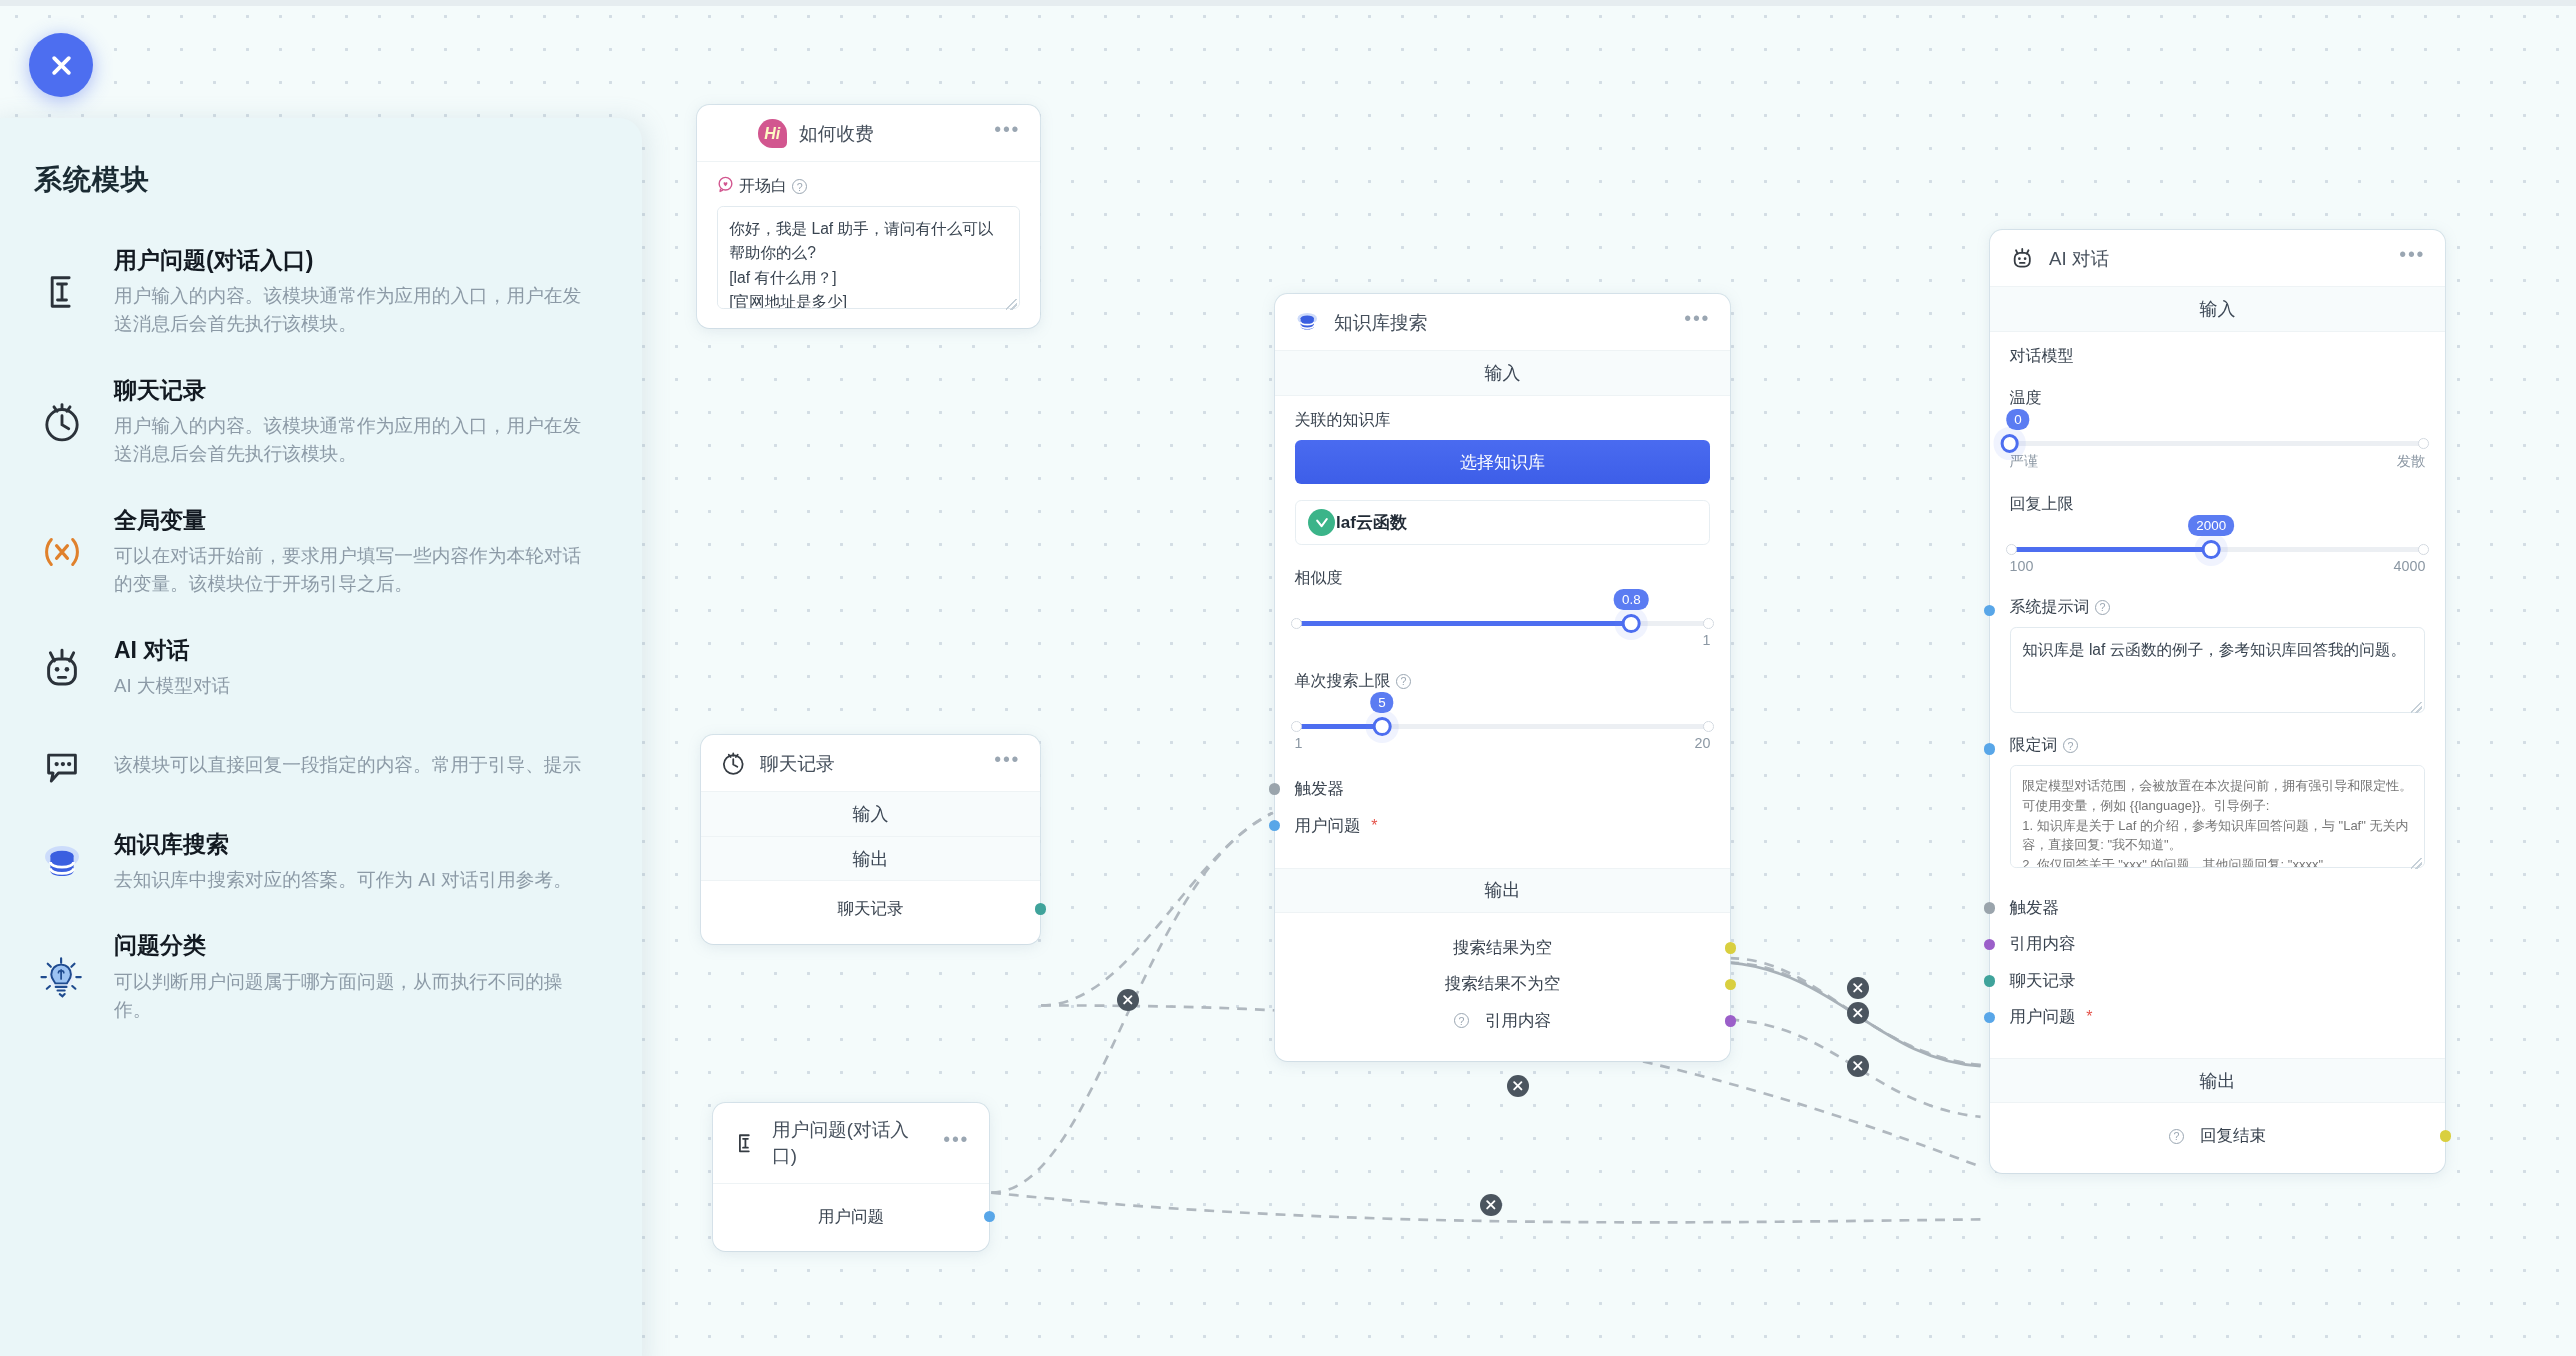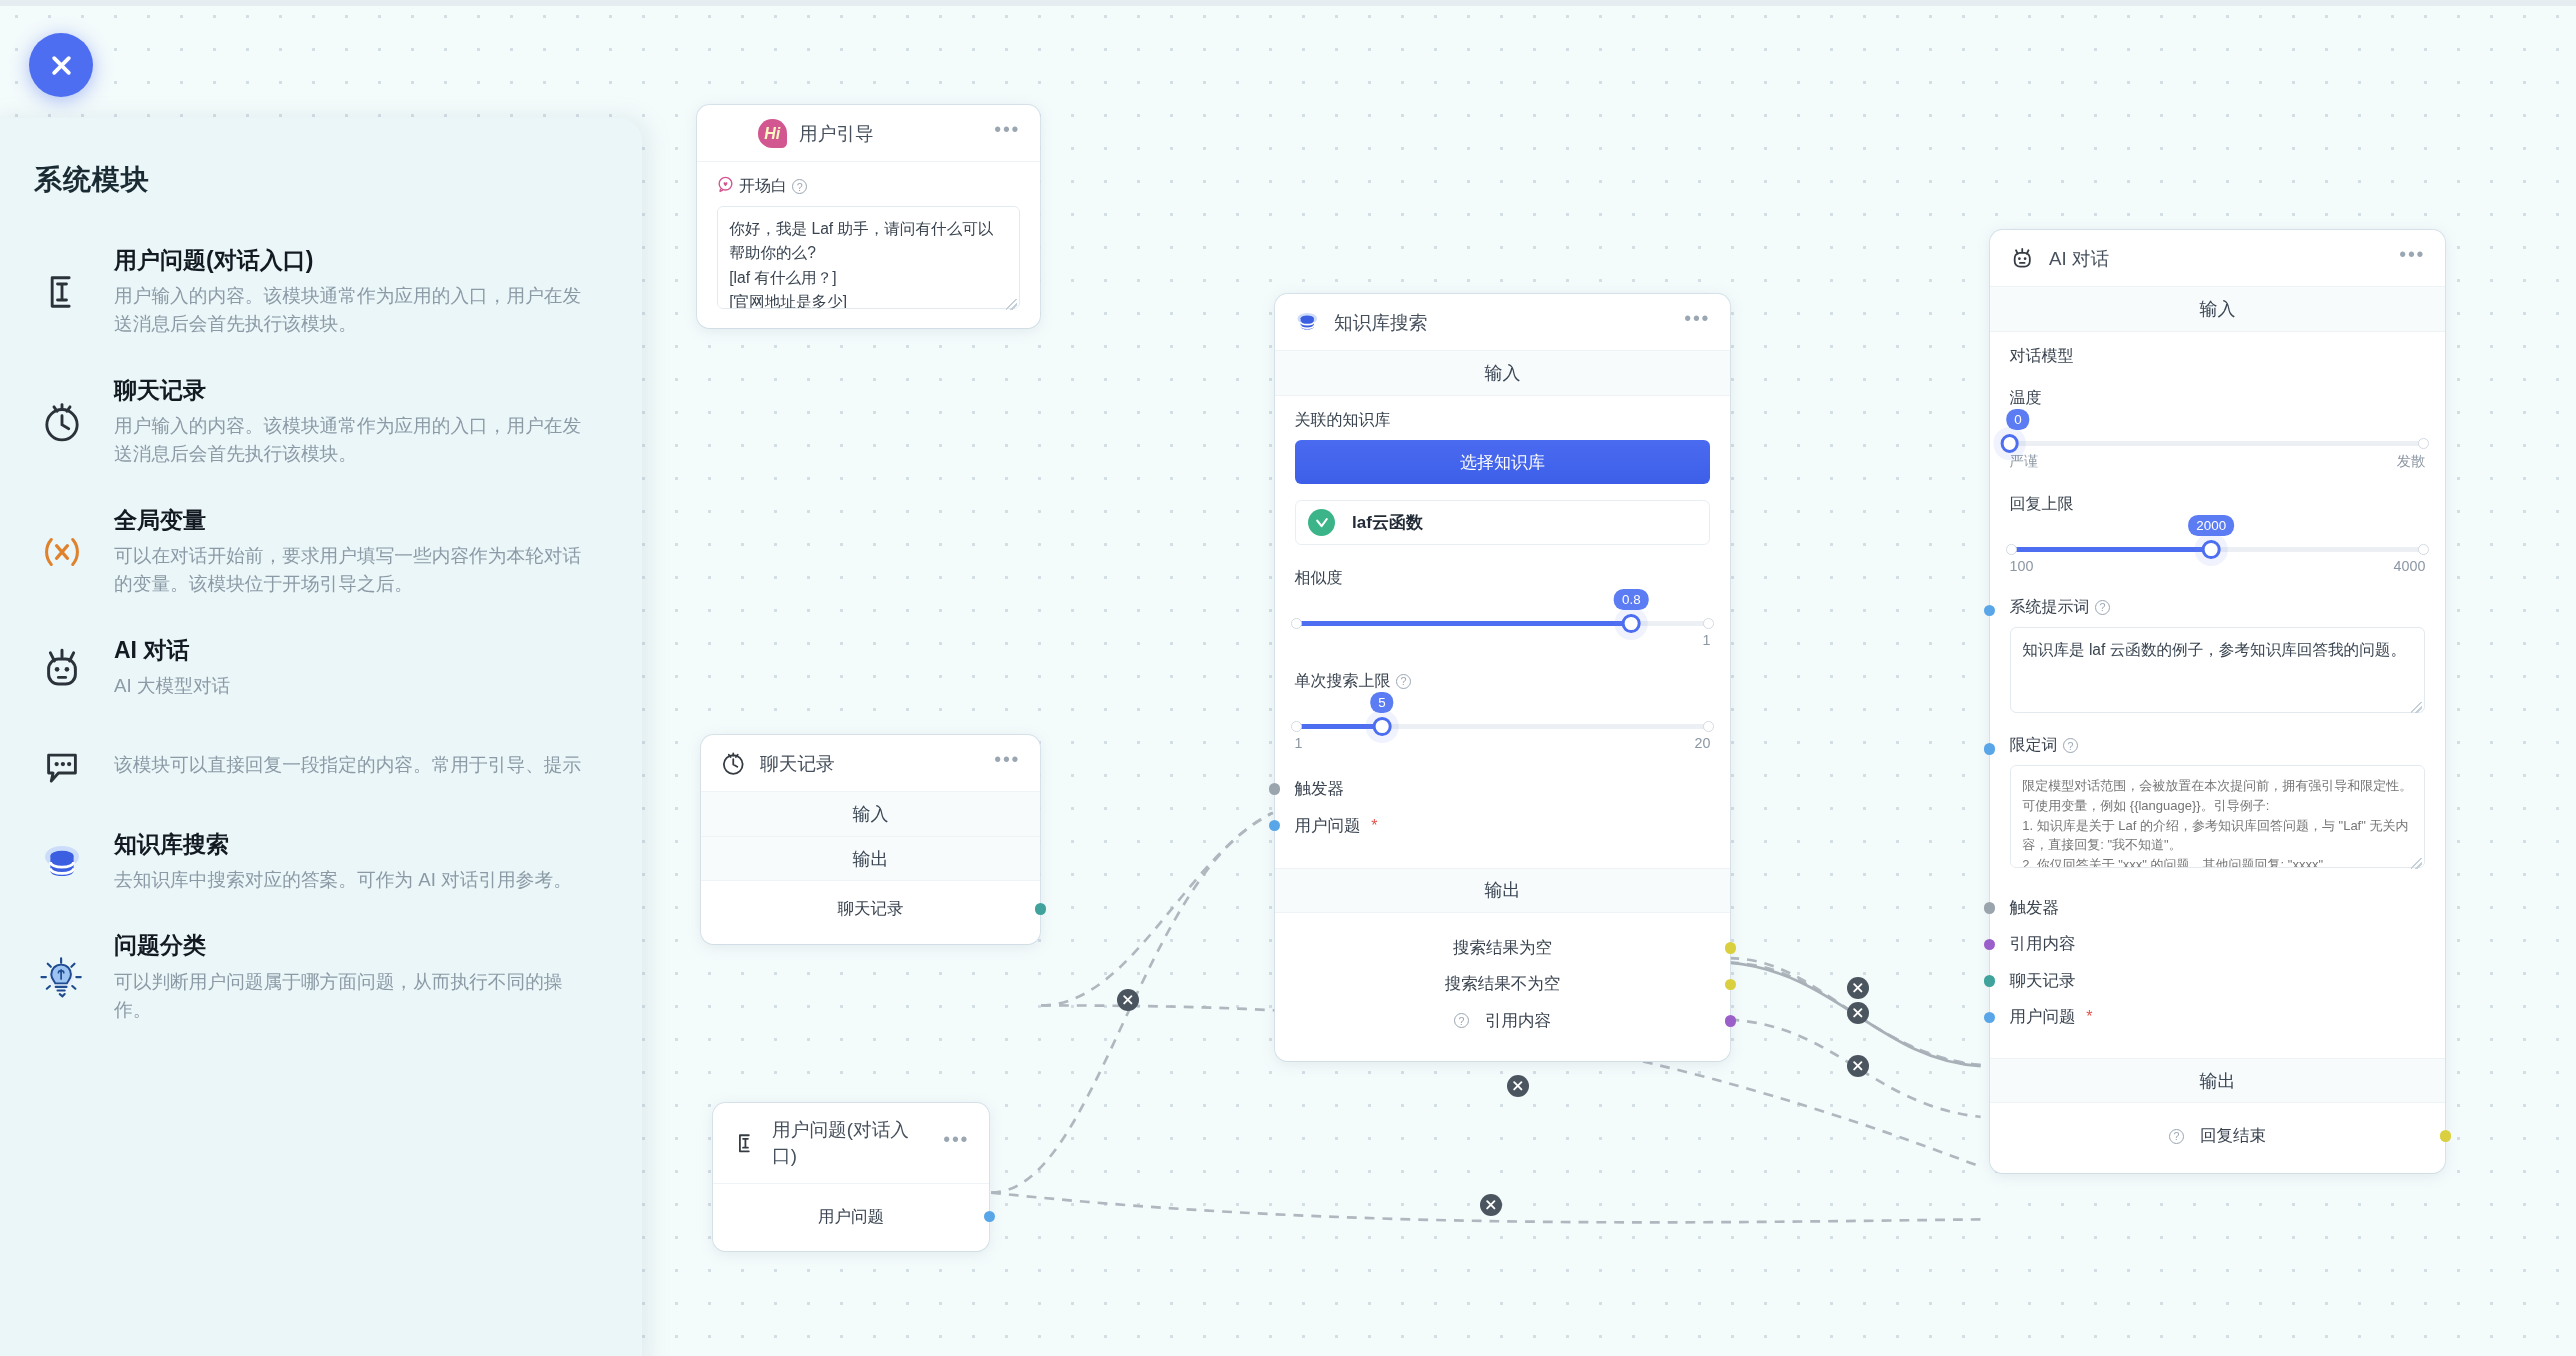--- a/index.html
+++ b/index.html
@@ -198,21 +198,21 @@
 
   
   .btn-primary {
     background: linear-gradient(180deg,#4a6bf0,#3d5ee8);
     color: #fff; border: none; border-radius: 6.2px;
     font-size: 17px; font-weight: 500;
     padding: 10.7px 0; cursor: pointer; flex: 1;
     font-family: inherit;
   }
   .kb-chip {
-    flex: 1; display: flex; align-items: center; gap: 17px;
+    flex: 1; display: flex; align-items: center; gap: 1px;
     border: 0.9px solid #e7eef2; border-radius: 6.2px;
     padding: 8px 12.5px; background: #fff; cursor: pointer;
   }
   .kb-chip .kbi { width: 27px; height: 27px; border-radius: 50%; background: #3bb489;
     display:flex; align-items:center; justify-content:center; flex:0 0 27px;}
   .kb-chip-name { font-size: 17px; font-weight: bold; color: #222b36; }
 
   
   .hi-av {
     width: 30px; height: 30px; border-radius: 50% 50% 5.3px 50%;
@@ -281,21 +281,21 @@
   </div>
   <div class="xbtn" style="left:1858px; top:1066px;">
     <svg viewBox="0 0 16 16" fill="none">
         <path d="M3 3 L13 13 M13 3 L3 13" stroke="#fff" stroke-width="2.6" stroke-linecap="round"></path>
       </svg>
   </div>
 
   <div class="node" style="left:697px; top:105px; width:343px;">
     <div class="node-head">
       <span class="nh-icon hi-av">Hi</span>
-      <span class="node-title">用户引导</span>
+      <span class="node-title">如何收费</span>
       <span class="dots">•••</span>
     </div>
     <div class="node-body">
       <div class="field-label">
         <span>
           <svg width="17" height="17" viewBox="0 0 22 22" fill="none">
               <circle cx="11" cy="10" r="8.2" stroke="#d2568f" stroke-width="1.8"></circle>
               <path d="M4.6 16.6 L4 20 L7.6 18.2" stroke="#d2568f" stroke-width="1.8" fill="none" stroke-linejoin="round"></path>
               <path d="M11 13.2 C 8 11, 8 8.2, 9.6 8.2 C 10.5 8.2, 11 9, 11 9 C 11 9, 11.5 8.2, 12.4 8.2 C 14 8.2, 14 11, 11 13.2Z" fill="#d2568f"></path>
             </svg>

